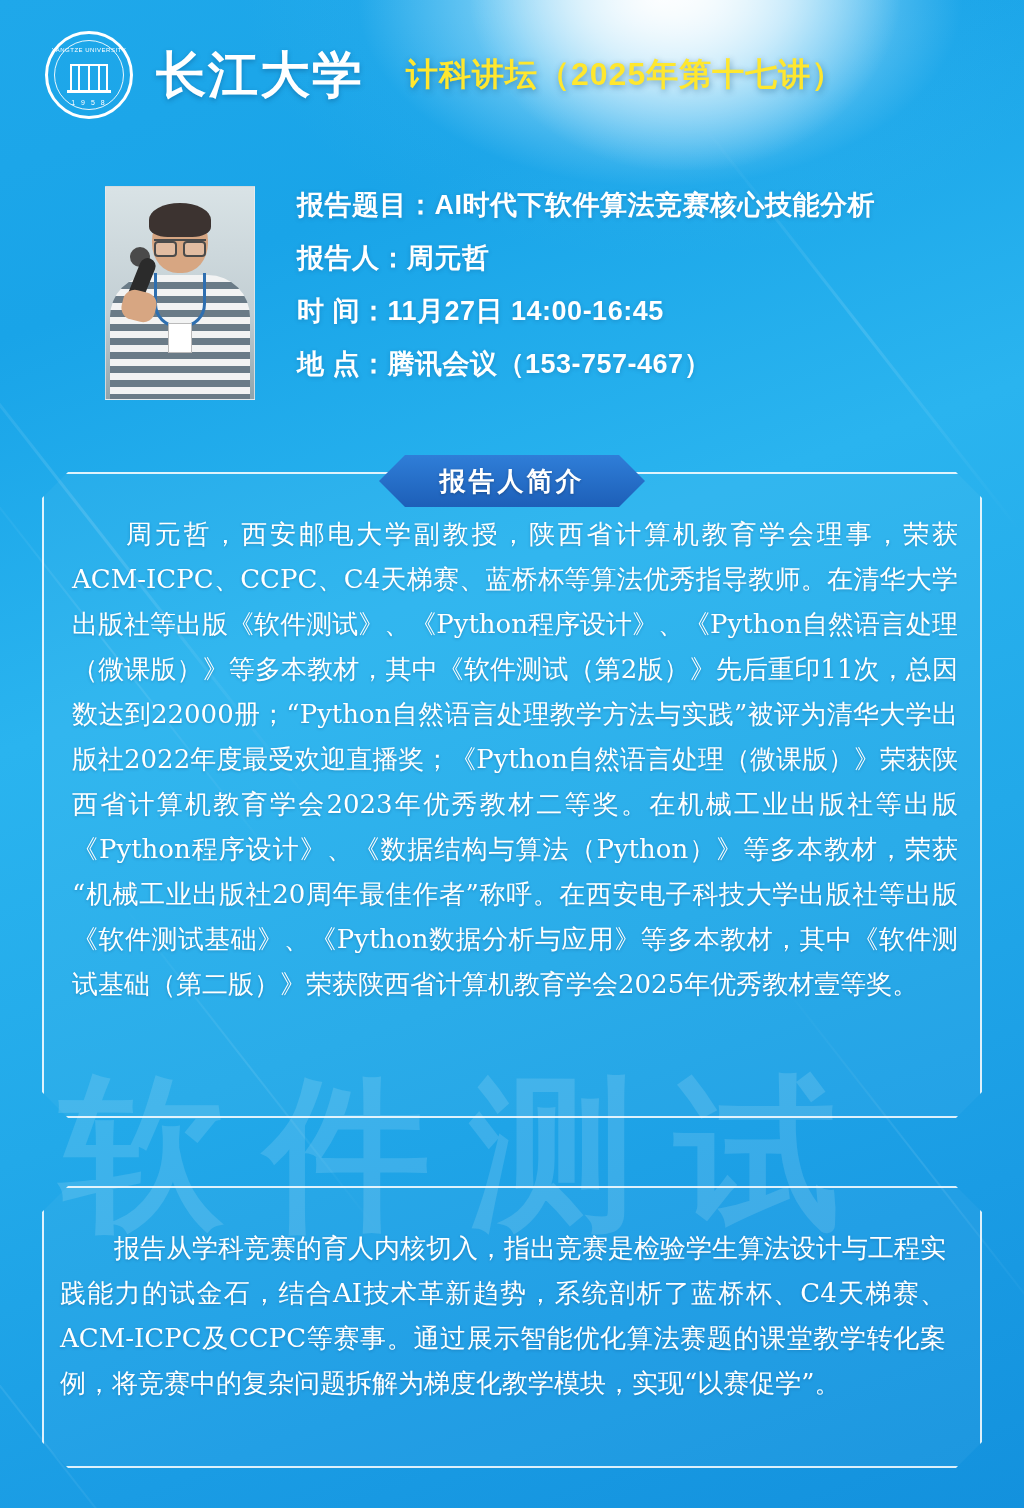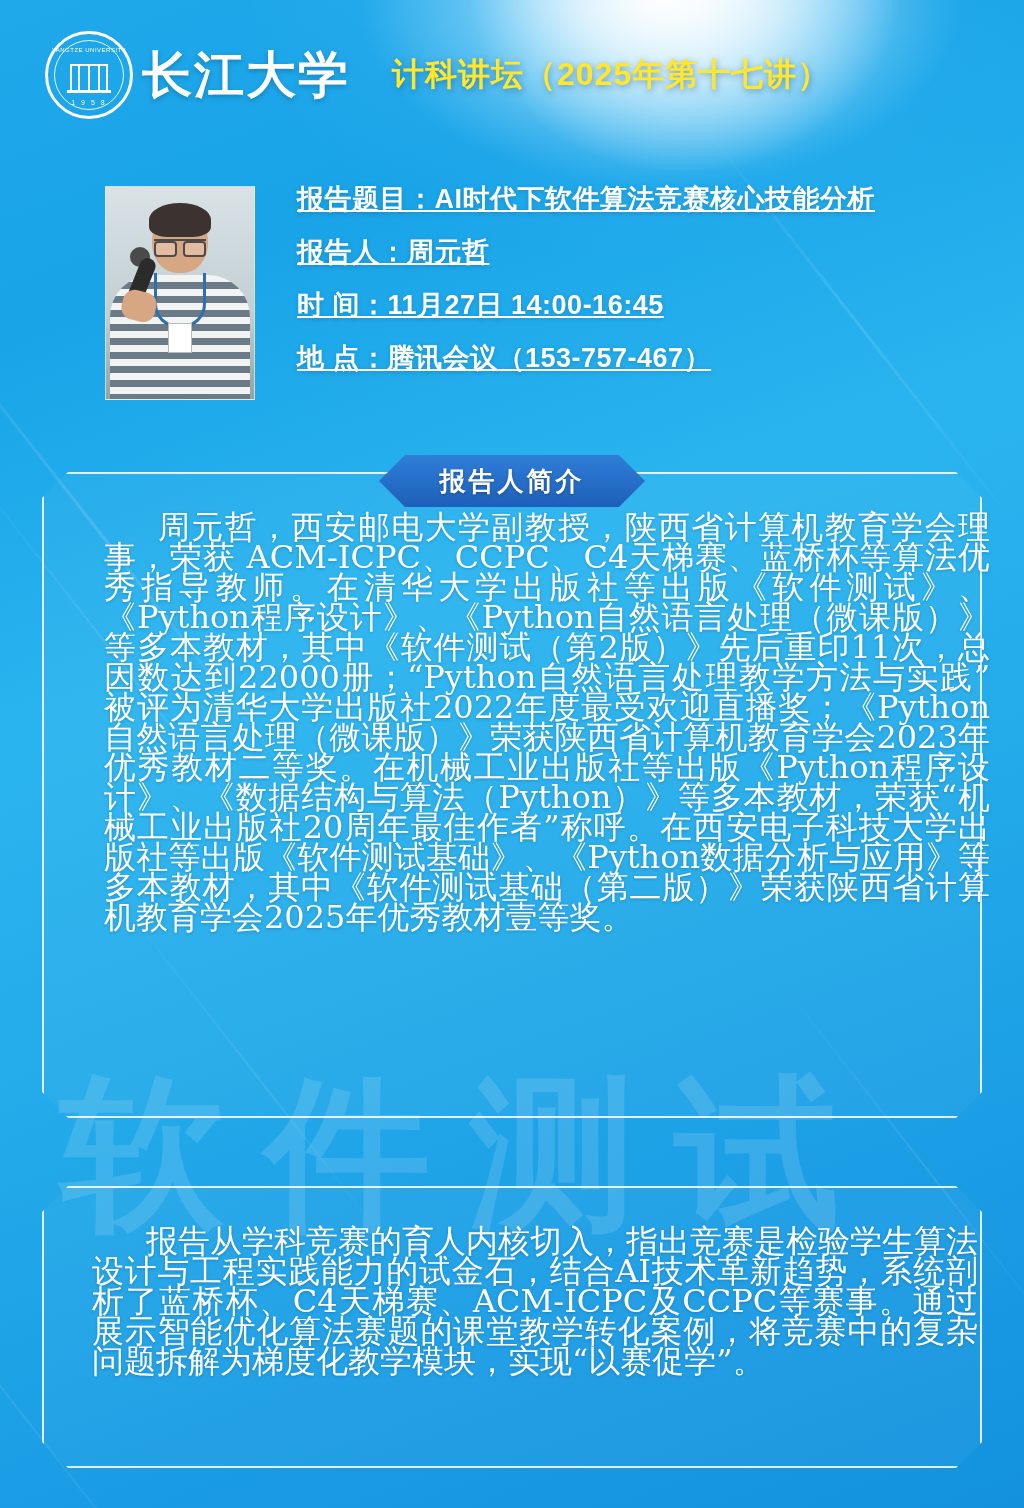--- a/index.html
+++ b/index.html
@@ -106,21 +106,21 @@
     position: absolute;
     left: 0; right: 0;
     text-align: center;
     color: #ffffff;
     font-size: 6px;
     letter-spacing: .5px;
   }
   .crest .eng-top { top: 13px; }
   .crest .eng-bot { bottom: 10px; font-size: 7px; letter-spacing: 2px; }
   .univ-name {
-    margin-left: 9px;
+    margin-left: 23px;
     color: #ffffff;
     font-size: 50px;
     font-weight: bold;
     font-family: Liberation Sans, sans-serif;
     letter-spacing: 2px;
     text-shadow: 0 2px 5px rgba(0,60,110,0.35);
   }
   .forum-title {
     margin-left: 42px;
     color: #ffe72e;
@@ -227,23 +227,22 @@
     position: absolute;
     left: 16px; top: 104px;
     width: 34px; height: 30px;
     border-radius: 12px;
     background: #d7a682;
     transform: rotate(14deg);
   }
 
   .details {
     margin-left: 42px;
-    margin-top: 0;
-    color: #ffffff;
-    text-decoration: underline;
+    margin-top: 6px;
+    color: #ffffff;
   }
   .detail-line {
     font-size: 27px;
     font-weight: bold;
     line-height: 1.0;
     margin-bottom: 26px;
     letter-spacing: .5px;
     text-shadow: 0 1px 4px rgba(0,60,110,0.25);
     white-space: nowrap;
   }
@@ -283,27 +282,26 @@
   }
   .card-2 {
     left: 42px; top: 1186px;
     width: 940px; height: 282px;
     clip-path: polygon(26px 0, 914px 0, 940px 26px, 940px 256px, 914px 282px, 26px 282px, 0 256px, 0 26px);
   }
   .card-text {
     position: absolute;
     color: #ffffff;
     font-family: "DejaVu Serif", "Liberation Serif", serif;
-    font-size: 32px;
-    line-height: 30px;
+    font-size: 26px;
+    line-height: 45px;
     text-align: justify;
     text-justify: inter-ideograph;
     text-shadow: 0 1px 3px rgba(0,60,110,0.30);
     white-space: pre-wrap;
-    margin-left: 32px;
   }
   .card-text-1 {
     left: 72px; top: 512px;
     width: 886px;
     text-indent: 54px;
   }
   .card-text-2 {
     left: 60px; top: 1226px;
     width: 886px;
     text-indent: 54px;

